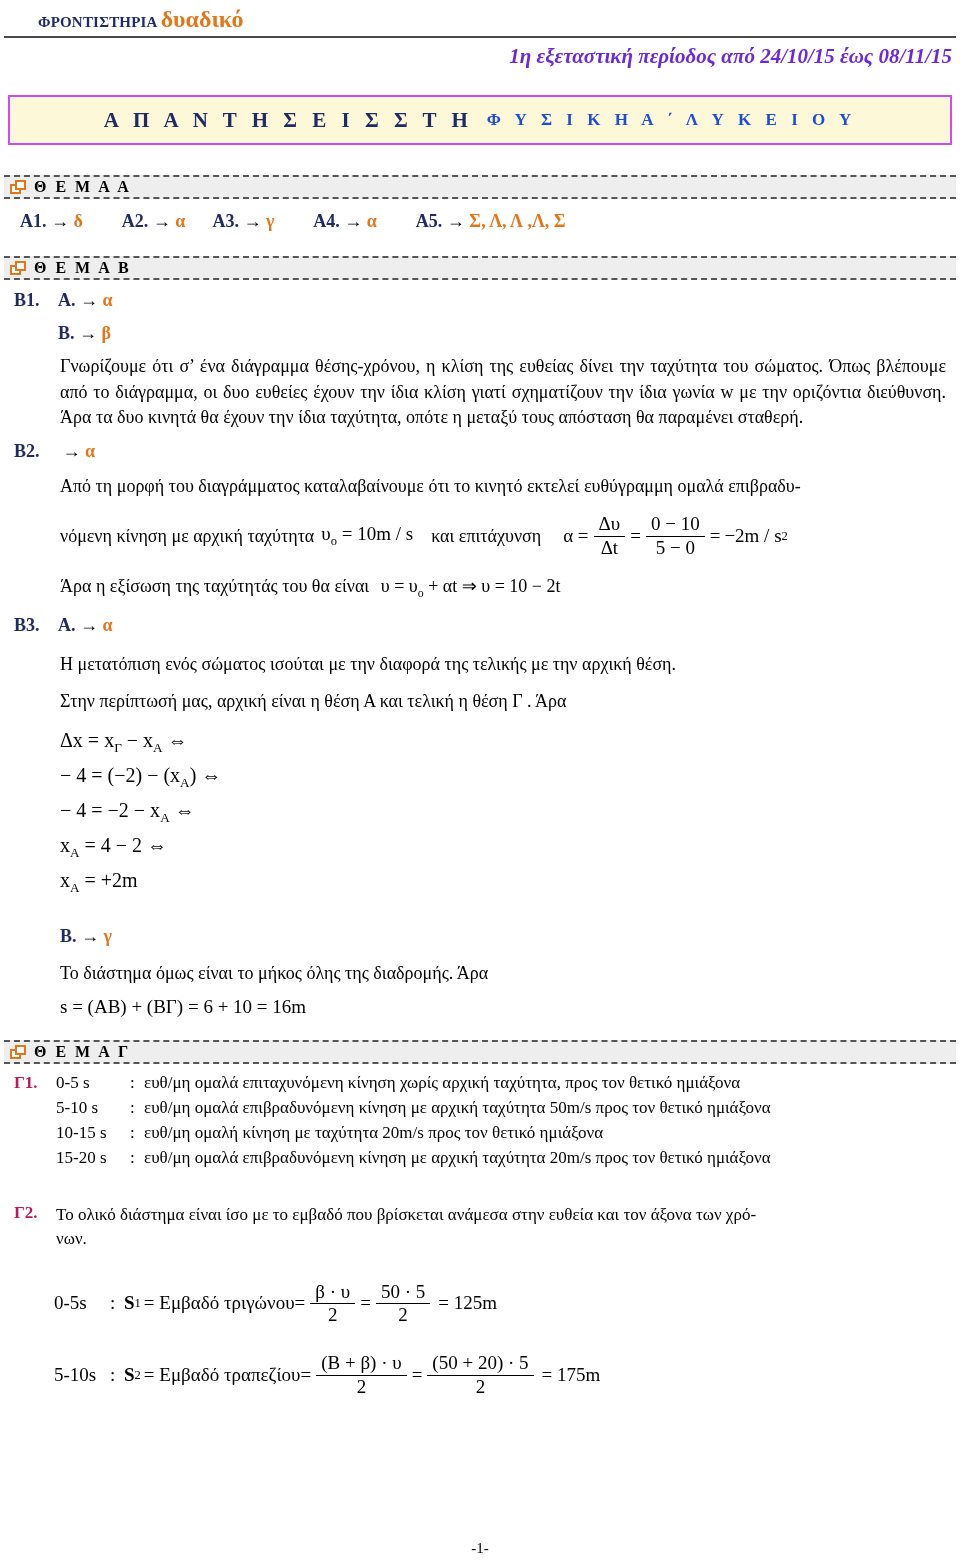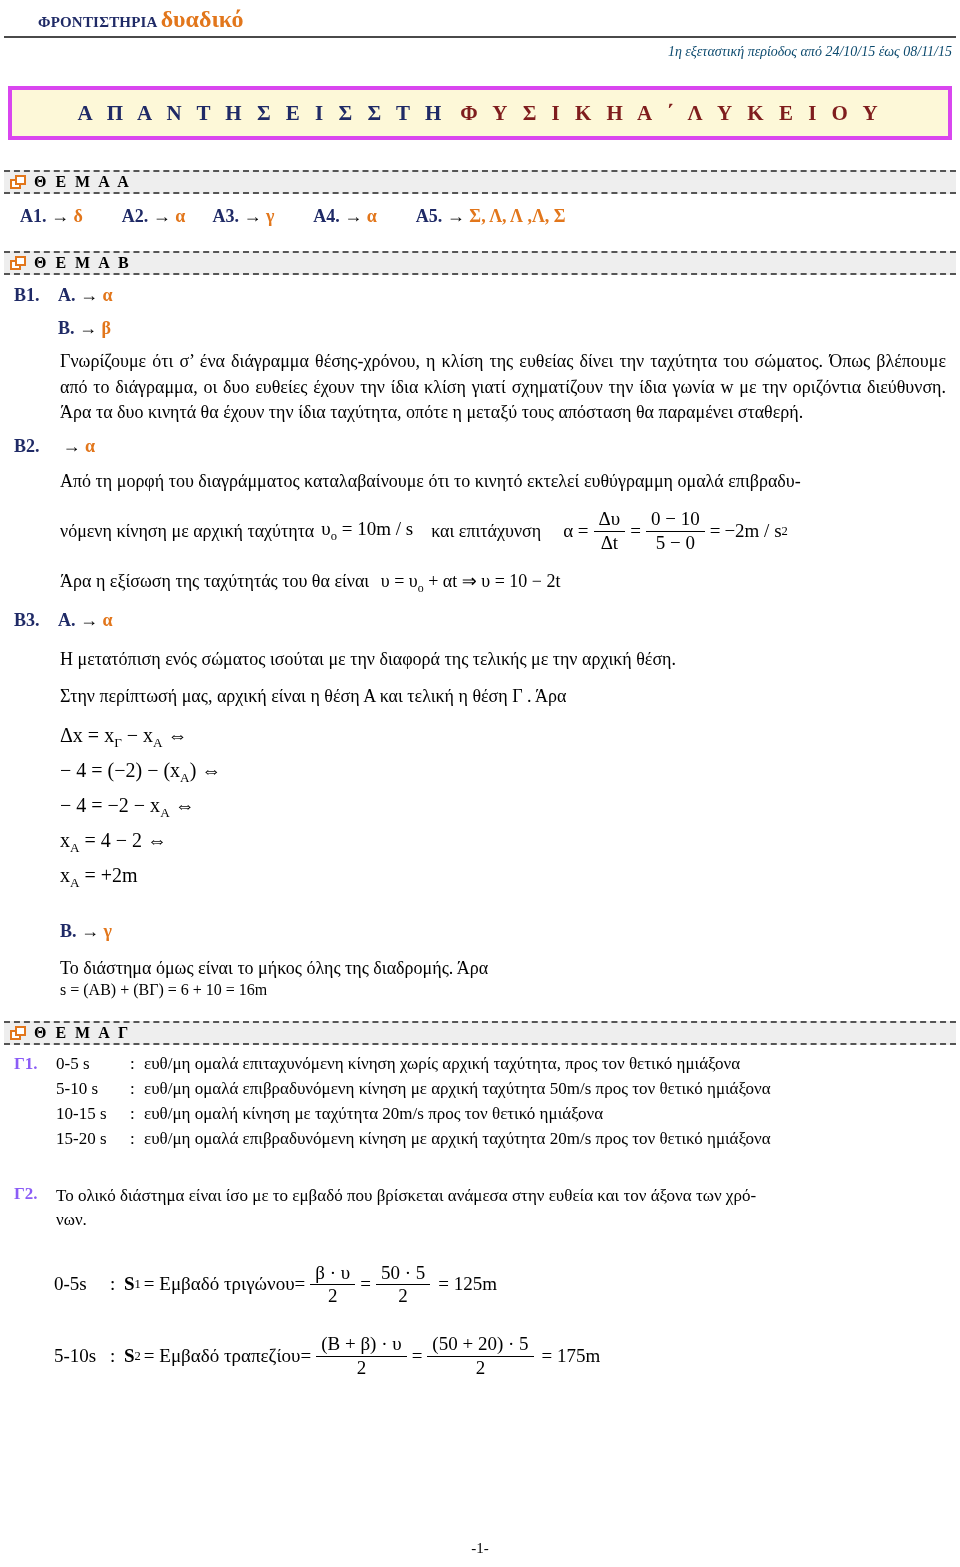--- a/index.html
+++ b/index.html
@@ -35,47 +35,47 @@
     vertical-align:baseline;
     margin-left:3px;
   }
   .masthead-rule{
     border-top:2px solid #4a4a4a;
     margin:2px 4px 0 4px;
   }
   .exam-period{
     text-align:right;
     font-style:italic;
-    font-weight:normal;
-    font-size:14px;
-    color:#0c4a6e;
+    font-weight:bold;
+    font-size:21px;
+    color:#6d28d9;
     padding:6px 8px 0 0;
     font-family:"Liberation Serif", serif;
   }
 
   
   .title-banner{
     margin:26px 8px 0 8px;
     background:#fdf8d8;
-    border:4px solid #d946ef;
+    border:2px solid #d946ef;
     height:46px;
     display:flex;
     align-items:center;
     justify-content:center;
   }
   .title-banner .t-dark{
     font-weight:bold;
     font-size:21px;
     color:#1f2a66;
     letter-spacing:5px;
   }
   .title-banner .t-orange{
     font-weight:bold;
-    font-size:21px;
-    color:#7f1d1d;
+    font-size:17px;
+    color:#1d4ed8;
     letter-spacing:5px;
   }
 
   
   .section-bar{
     margin:0 4px;
     background:#eeeeee;
     border-top:2px dashed #555555;
     border-bottom:2px dashed #555555;
     height:24px;
@@ -155,21 +155,21 @@
   }
   .frac .num{ display:block; padding:0 5px; border-bottom:1.3px solid #000; line-height:1.18;}
   .frac .den{ display:block; padding:0 5px; line-height:1.18;}
   sub{ font-size:.66em; }
   sup{ font-size:.66em; }
 
   .eqline{ font-size:20px; padding:4px 0; }
 
   
   .g-row{ font-size:17px; padding:2.5px 0; white-space:nowrap;}
-  .g-lbl{ font-weight:bold; color:#8b5cf6; display:inline-block; width:42px;}
+  .g-lbl{ font-weight:bold; color:#be185d; display:inline-block; width:42px;}
   .g-time{ display:inline-block; width:74px; }
   .g-colon{ display:inline-block; width:14px; }
 
   .footer{
     position:absolute;
     bottom:10px;
     left:0; right:0;
     text-align:center;
     font-size:15px;
   }
@@ -297,21 +297,21 @@
     <div class="eqline math">x<sub>Α</sub> = 4 − 2 ⇔</div>
     <div class="eqline math">x<sub>Α</sub> = +2m</div>
   </div>
 
   <div class="qrow indent-1" style="padding-top:26px">
     <span class="sublbl">Β.</span>
     <span class="arw">→</span>
     <span class="val">γ</span>
   </div>
   <p class="para indent-1" style="margin-top:12px">Το διάστημα όμως είναι το μήκος όλης της διαδρομής. Άρα</p>
-  <div class="indent-1 math" style="font-size:16px">s = (ΑΒ) + (ΒΓ) = 6 + 10 = 16m</div>
+  <div class="indent-1 math" style="margin-top:10px;font-size:19px">s = (ΑΒ) + (ΒΓ) = 6 + 10 = 16m</div>
 </div>
 
 <div style="height:22px"></div>
 <div class="section-bar">
   <span class="cascade-icon">
       <i class="b"></i>
       <i class="f"></i>
     </span>
   <span class="section-title">Θ Ε Μ Α  Γ</span>
 </div>

